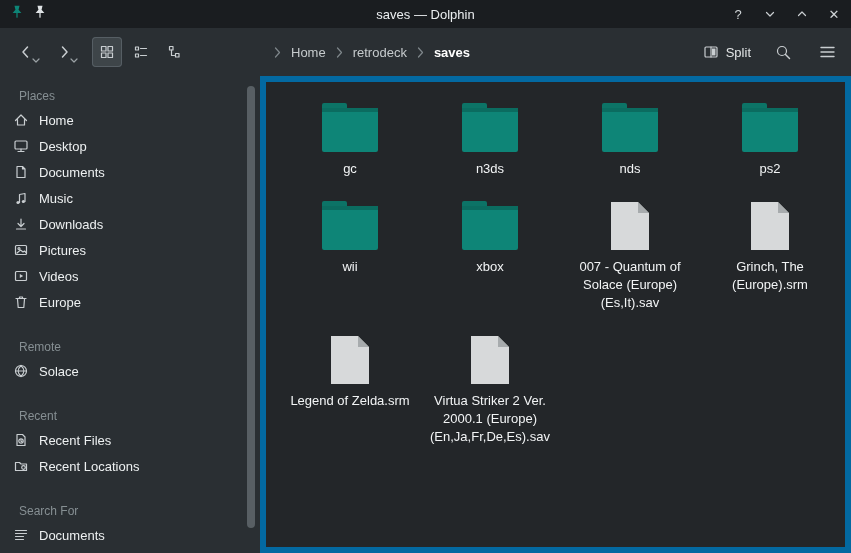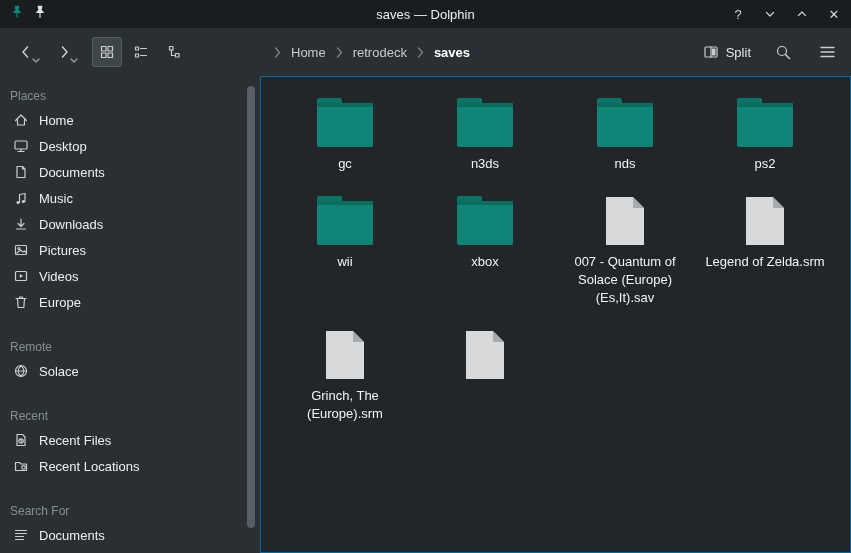--- a/index.html
+++ b/index.html
@@ -25,27 +25,27 @@
   .breadcrumb { display:flex; align-items:center; gap:10px; margin-left:84px; font-size:13px; color:#c6cbcd; }
   .crumb { cursor:default; }
   .crumb.current { color:#ffffff; font-weight:bold; }
   .toolbar-right { margin-left:auto; display:flex; align-items:center; gap:20px; }
   .split-btn { display:flex; align-items:center; gap:7px; font-size:13px; color:#e2e5e6; background:none; border:none; }
   .icon-btn { background:none; border:none; display:flex; align-items:center; justify-content:center; width:24px; height:24px; }
 
   
   .bodyarea { display:flex; flex:1; min-height:0; }
   .sidebar { width:260px; background:#2a2f33; position:relative; padding-top:6px; overflow:hidden; flex:none; }
-  .section-label { font-size:12px; color:#868f93; padding:7px 10px 4px 10px; }
+  .section-label { font-size:12px; color:#868f93; padding:7px 10px 4px 19px; }
   .section-label.spaced { margin-top:18px; }
   .side-item { height:26px; display:flex; align-items:center; gap:10px; padding-left:13px; font-size:13px; color:#edf0f1; cursor:default; }
   .side-item svg { flex:none; }
   .sb-scroll { position:absolute; right:5px; top:10px; width:8px; height:442px; background:#585f64; border-radius:4px; }
 
-  .view { flex:1; background:#232629; border:1px solid #0369a1; overflow:hidden; }
+  .view { flex:1; background:#232629; border:6px solid #0369a1; overflow:hidden; }
   .grid { display:grid; grid-template-columns:repeat(4,140px); padding:18px 0 0 14px; row-gap:20px; justify-items:center; align-content:start; }
   .cell { width:140px; display:flex; flex-direction:column; align-items:center; cursor:default; }
   .iconbox { height:52px; display:flex; align-items:flex-end; justify-content:center; margin-bottom:8px; }
   .folder-icon { width:56px; height:44px; background:#0e8577; border-radius:2px; position:relative; }
   .folder-icon::before { content:""; position:absolute; top:-5px; left:0; width:25px; height:6px; background:#0c7366; border-radius:2px 2px 0 0; }
   .folder-icon::after { content:""; position:absolute; top:0; left:0; width:100%; height:4px; background:#0b6c60; }
   .file-icon { width:38px; height:48px; background:#d7d9da; position:relative; clip-path:polygon(0 0,71% 0,100% 23%,100% 100%,0 100%); }
   .file-icon::after { content:""; position:absolute; top:0; right:0; width:11px; height:11px; background:#a7abad; clip-path:polygon(0 0,100% 100%,0 100%); }
   .label { font-size:13px; line-height:18px; color:#f2f4f5; text-align:center; max-width:122px; overflow-wrap:break-word; }
   .cell.hovered .label { }
@@ -325,31 +325,32 @@
         <div class="cell">
           <div class="iconbox">
               <div class="file-icon"></div>
             </div>
           <div class="label">007 - Quantum of Solace (Europe) (Es,It).sav</div>
         </div>
         <div class="cell">
           <div class="iconbox">
               <div class="file-icon"></div>
             </div>
+          <div class="label">Grinch, The (Europe).srm</div>
+        </div>
+
+        <div class="cell">
+          <div class="iconbox">
+              <div class="file-icon"></div>
+            </div>
           <div class="label">Legend of Zelda.srm</div>
         </div>
-
         <div class="cell">
           <div class="iconbox">
               <div class="file-icon"></div>
             </div>
-          <div class="label">Grinch, The (Europe).srm</div>
-        </div>
-        <div class="cell">
-          <div class="iconbox">
-              <div class="file-icon"></div>
-            </div>
+          <div class="label">Virtua Striker 2 Ver. 2000.1 (Europe) (En,Ja,Fr,De,Es).sav</div>
         </div>
 
       </div>
     </div>
   </div>
 </div>
 
 </body></html>

